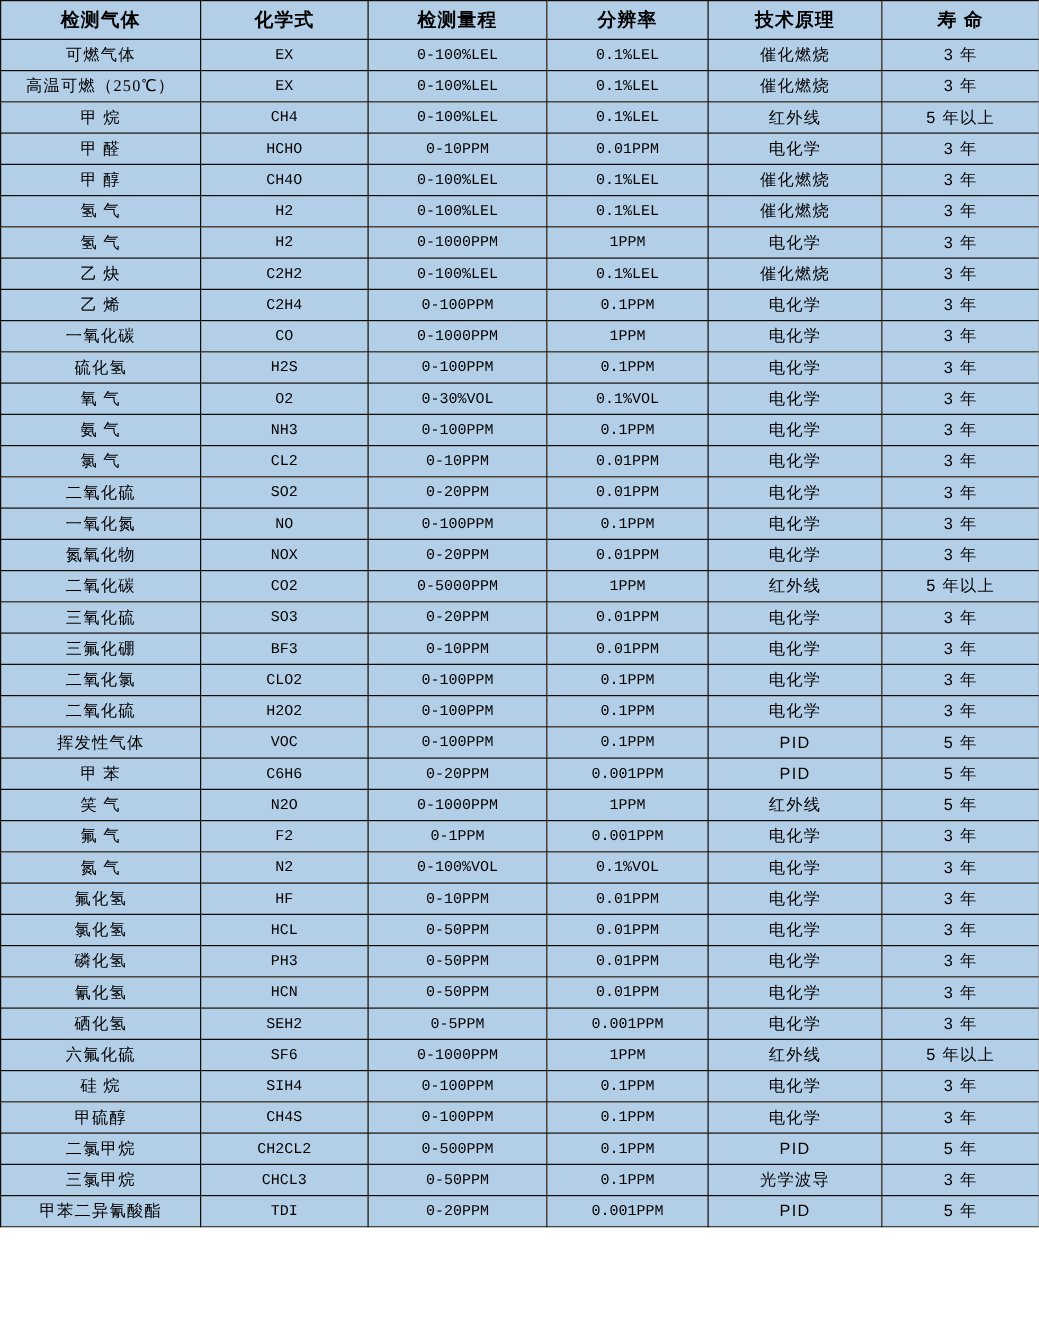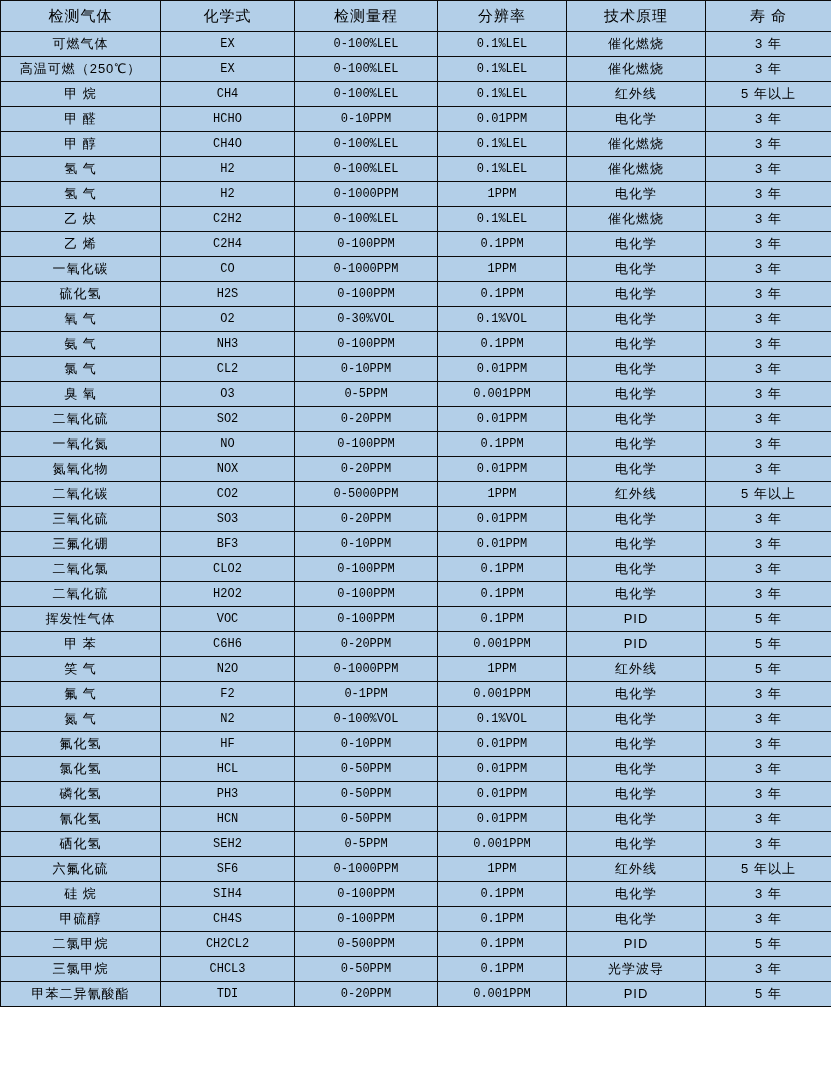--- a/index.html
+++ b/index.html
@@ -21,30 +21,31 @@
     text-align: center;
     vertical-align: middle;
     color: #000000;
     background: #b3cfe8;
     white-space: nowrap;
     overflow: hidden;
   }
   #gas-table th {
     height: 28px;
     font-size: 15px;
-    font-weight: normal;
+    font-weight: bold;
     letter-spacing: 1px;
   }
   #gas-table td {
     height: 22px;
     font-size: 13px;
     line-height: 16px;
   }
   #gas-table td.name {
     letter-spacing: 1px;
+    font-family: Liberation Serif, serif;
   }
   #gas-table td.formula,
   #gas-table td.range,
   #gas-table td.resolution {
     font-family: "Liberation Mono", monospace;
     font-size: 12px;
     letter-spacing: 0px;
   }
   #gas-table td.principle,
   #gas-table td.life {
@@ -186,28 +187,20 @@
       </tr>
       <tr>
         <td class="name">氯 气</td>
         <td class="formula">CL2</td>
         <td class="range">0-10PPM</td>
         <td class="resolution">0.01PPM</td>
         <td class="principle">电化学</td>
         <td class="life">3 年</td>
       </tr>
       <tr>
-        <td class="name">臭 氧</td>
-        <td class="formula">O3</td>
-        <td class="range">0-5PPM</td>
-        <td class="resolution">0.001PPM</td>
-        <td class="principle">电化学</td>
-        <td class="life">3 年</td>
-      </tr>
-      <tr>
         <td class="name">二氧化硫</td>
         <td class="formula">SO2</td>
         <td class="range">0-20PPM</td>
         <td class="resolution">0.01PPM</td>
         <td class="principle">电化学</td>
         <td class="life">3 年</td>
       </tr>
       <tr>
         <td class="name">一氧化氮</td>
         <td class="formula">NO</td>

